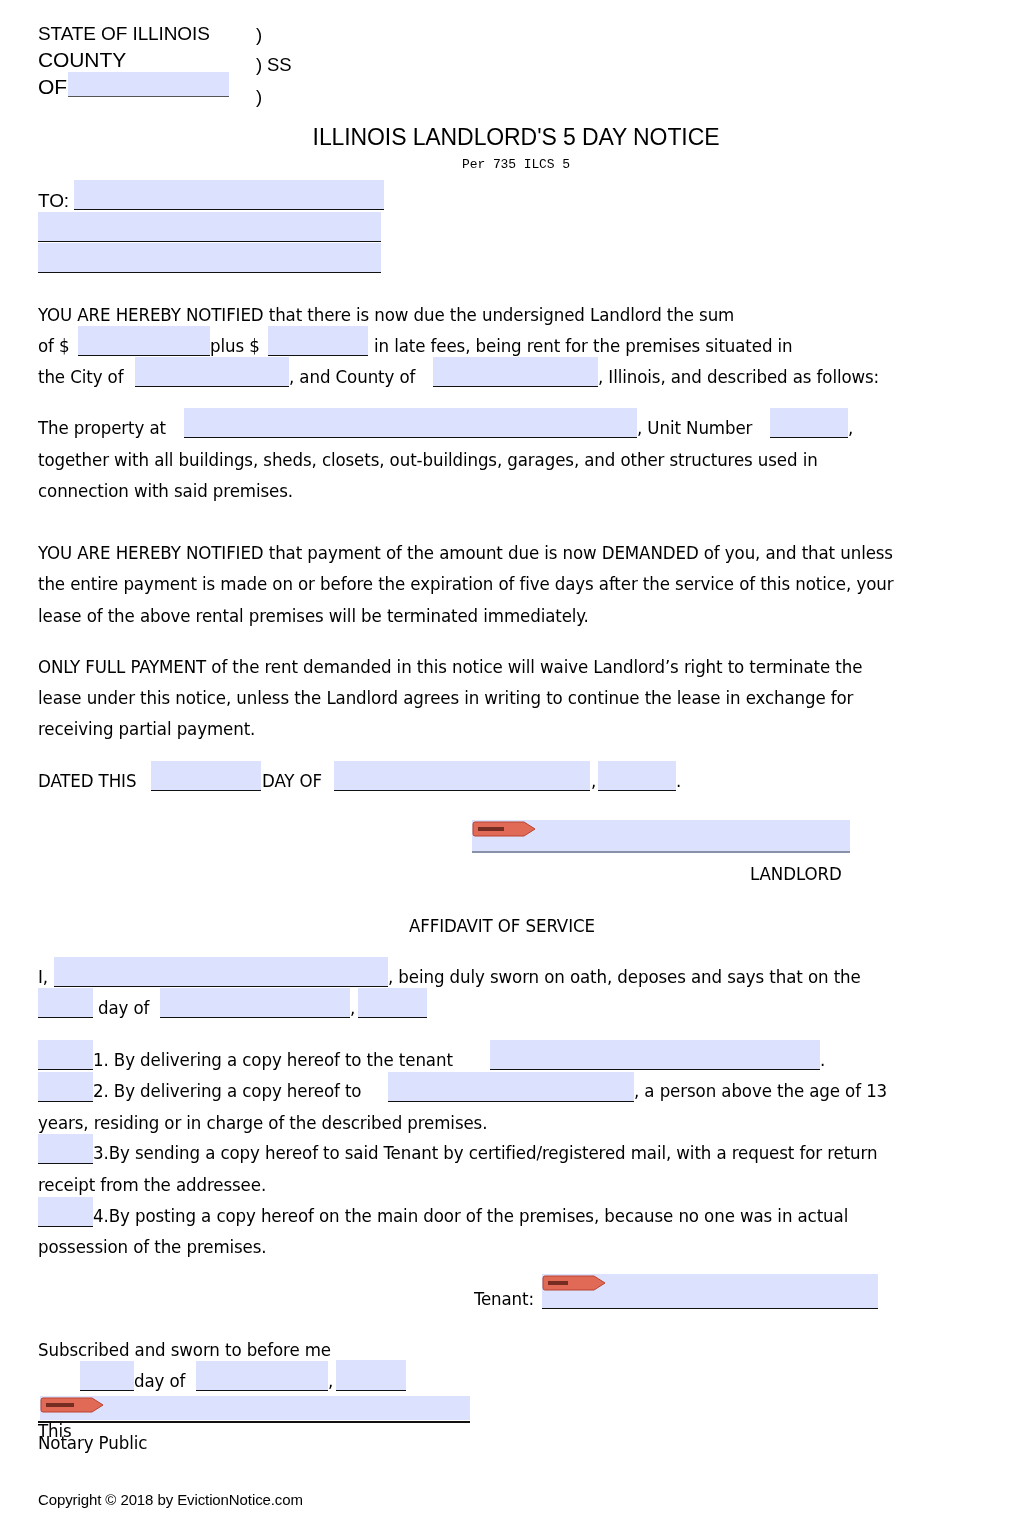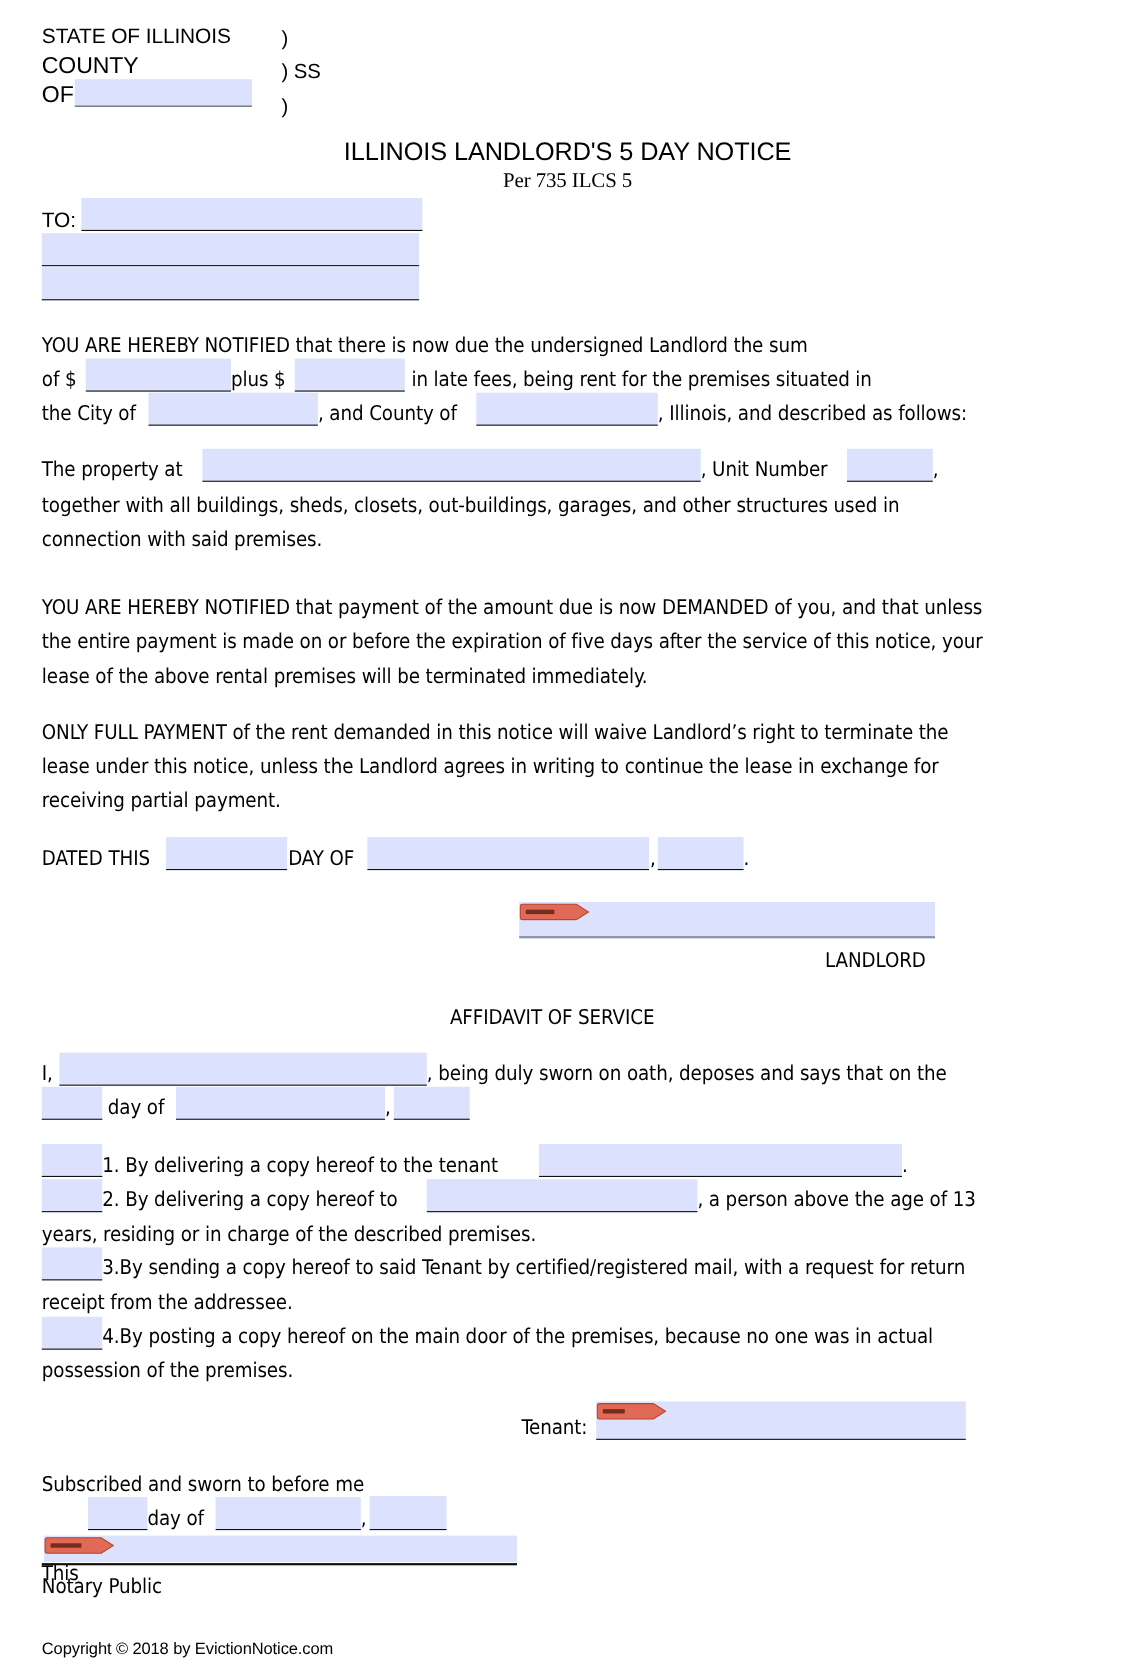--- a/index.html
+++ b/index.html
@@ -2,21 +2,21 @@
 <html><head>
   <meta charset="utf-8">
   <style>
     html, body { margin: 0; padding: 0; background: #ffffff; }
     body { width: 1036px; height: 1520px; position: relative; overflow: hidden; color: #000; }
     .page { position: absolute; left: 0; top: 0; width: 1036px; height: 1520px; background: #fff; }
     .t { position: absolute; white-space: nowrap; font-family: "DejaVu Sans Condensed", "Liberation Sans Narrow", "Liberation Sans", sans-serif; font-size: 18.5px; line-height: 22px; letter-spacing: -0.1px; }
     .c { font-family: "Liberation Sans", sans-serif; }
     .arial { font-family: "Liberation Sans", sans-serif; font-size: 20px; }
     .title { font-family: "Liberation Sans", sans-serif; font-size: 23px; }
-    .sub { font-family: Liberation Serif, serif; font-size: 19px; }
+    .sub { font-family: Liberation Mono, monospace; font-size: 13px; }
     .copy { font-family: "Liberation Sans", sans-serif; font-size: 15px; }
     .fld { position: absolute; background: #dce2fd; border: none; padding: 0; margin: 0; outline: none; box-sizing: border-box; }
     .ul { position: absolute; height: 0; border-bottom: 1.6px solid #111; }
     .ulg { position: absolute; height: 0; border-bottom: 2px solid #8891aa; }
     .sig { position: absolute; width: 64px; height: 16px; }
     .sig svg { display: block; }
   </style>
 </head>
 <body>
 

